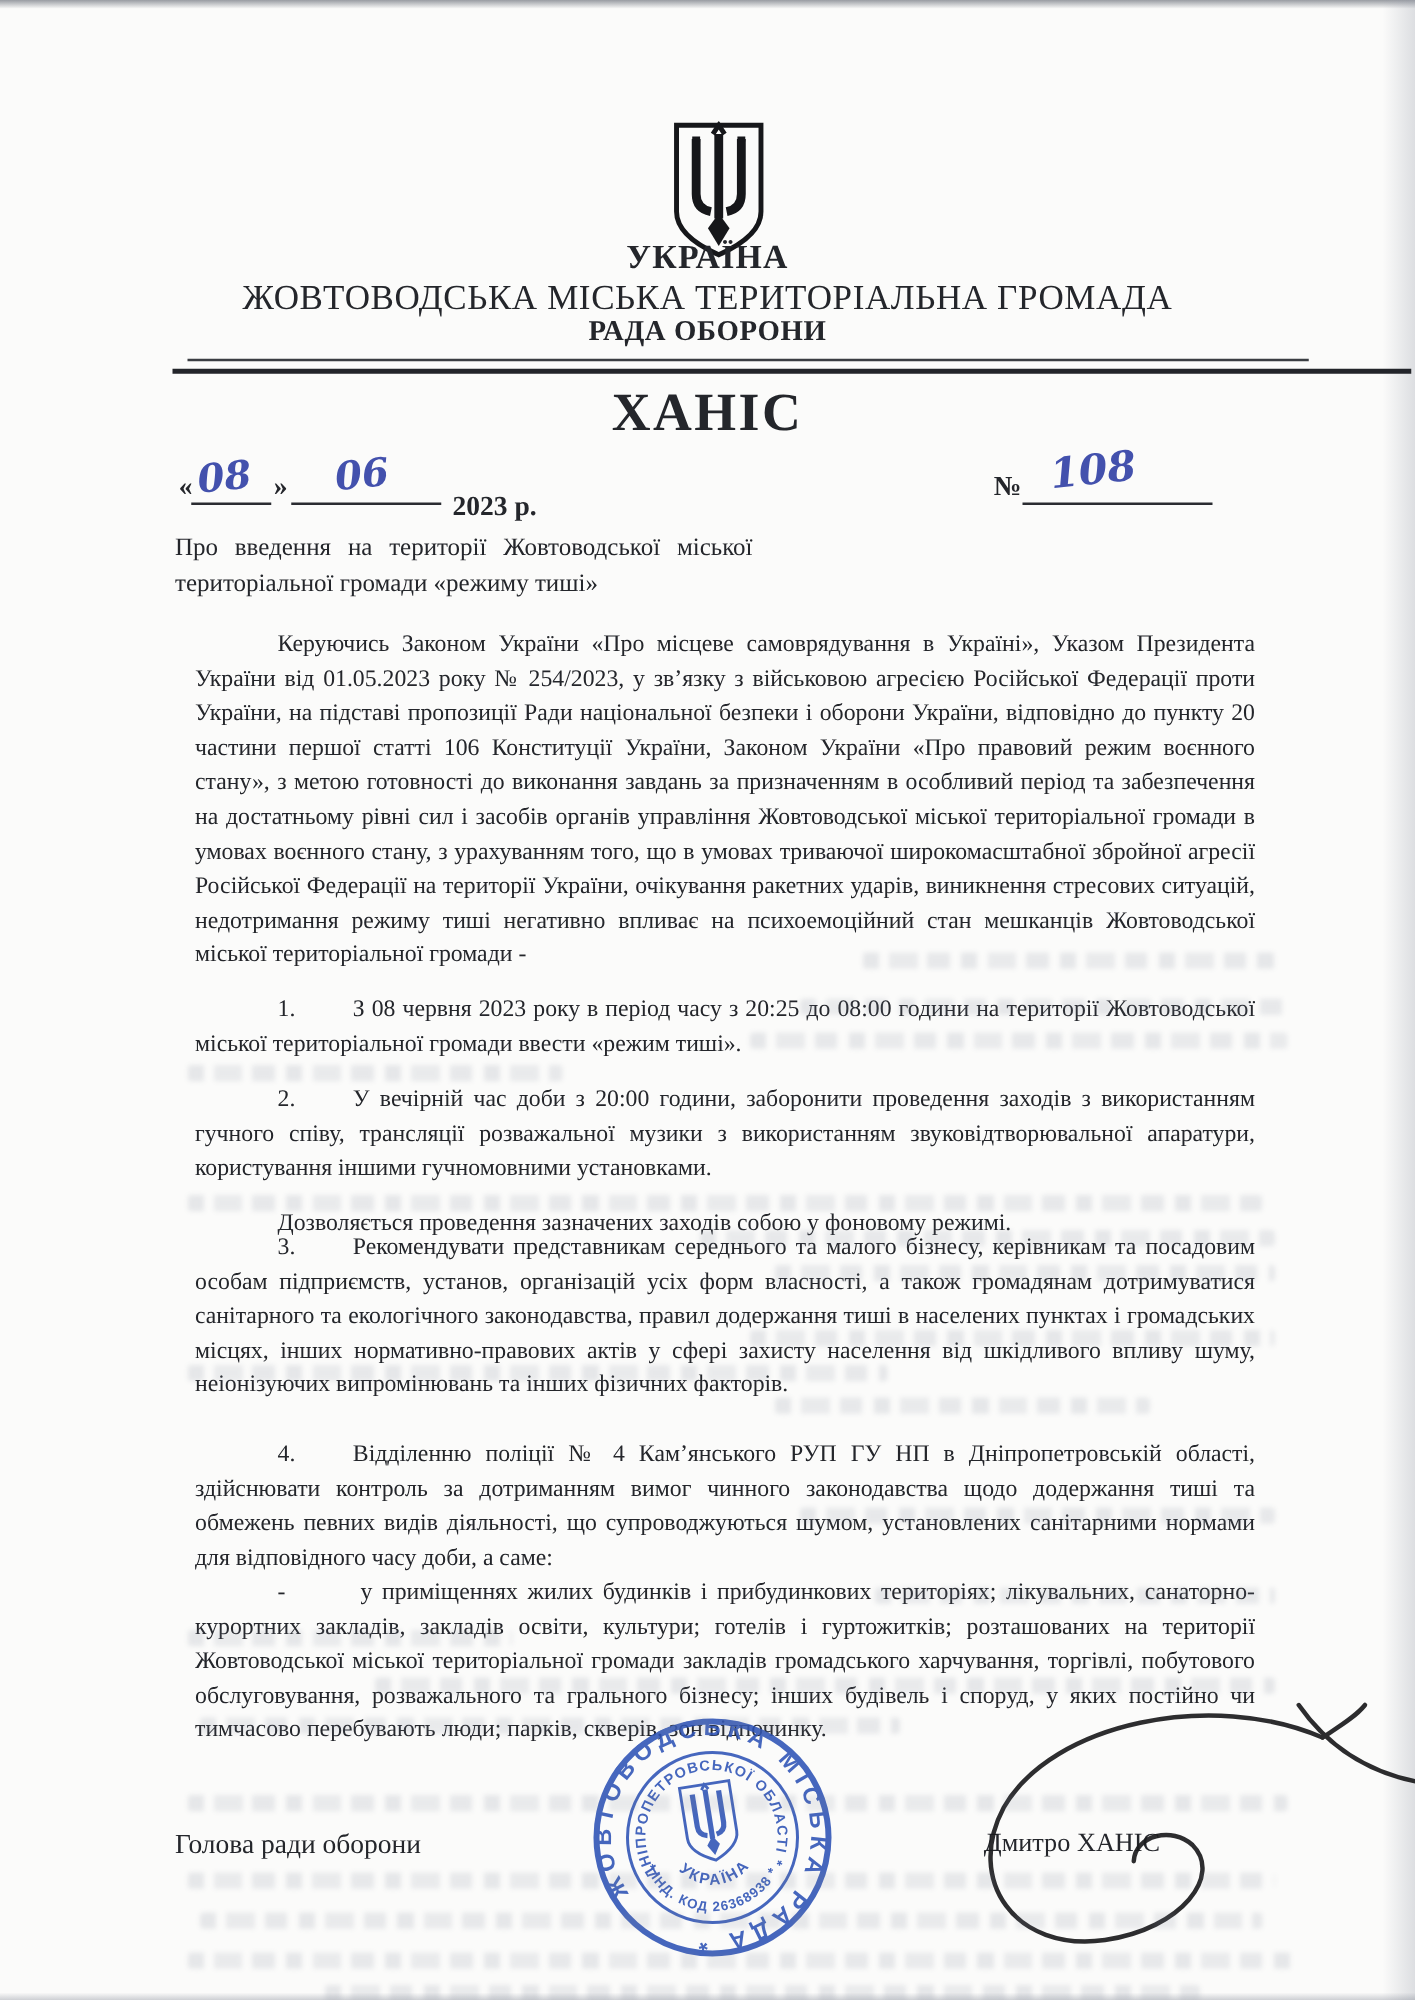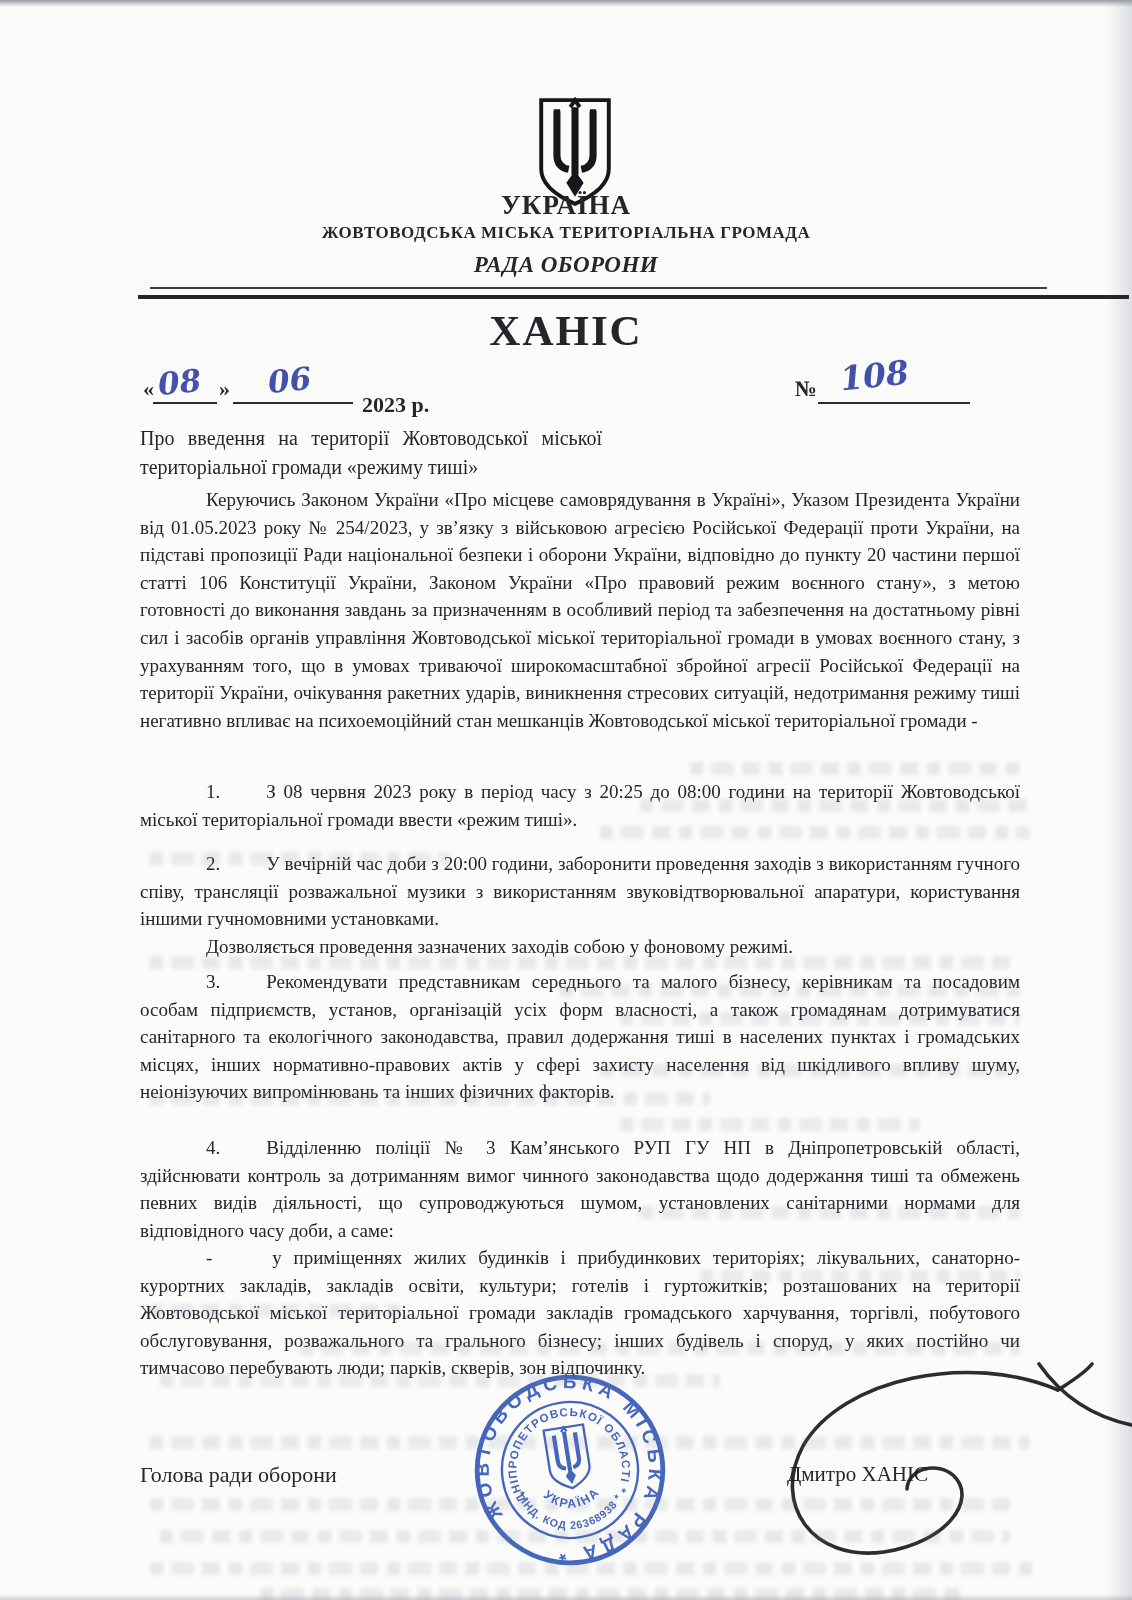--- a/index.html
+++ b/index.html
@@ -16,41 +16,41 @@
     background:linear-gradient(180deg,rgba(72,78,90,.55),rgba(72,78,90,0));}
   .edge-right{position:absolute;top:0;right:0;width:26px;height:100%;
     background:linear-gradient(270deg,rgba(150,155,168,.30),rgba(150,155,168,0));}
   .edge-bottom{position:absolute;bottom:0;left:0;right:0;height:6px;
     background:linear-gradient(0deg,rgba(120,126,140,.35),rgba(120,126,140,0));}
 
   .abs{position:absolute;}
   .center{left:0;width:100%;text-align:center;}
 
   .country{top:190px;font-size:27px;font-weight:bold;letter-spacing:1px;}
-  .org1{top:223px;font-size:17px;font-weight:bold;letter-spacing:.5px;}
-  .org2{top:252px;font-size:23px;font-weight:bold;letter-spacing:.5px;font-style:italic;}
+  .org1{top:223px;font-size:28px;font-weight:normal;letter-spacing:.5px;}
+  .org2{top:252px;font-size:23px;font-weight:bold;letter-spacing:.5px;}
   .rule-thin{top:287px;left:150px;width:897px;height:2px;background:#3a3d42;}
   .rule-thick{top:295px;left:138px;width:991px;height:4px;background:#23252a;}
   .doc-title{top:306px;font-size:43px;font-weight:bold;letter-spacing:2px;}
 
   .daterow{top:368px;left:0;width:1132px;height:52px;}
   .daterow span{position:absolute;}
   .printed{font-size:22px;font-weight:bold;}
   .uline{border-bottom:2px solid #2a2c31;height:32px;}
   .hand{
     font-family:"DejaVu Serif", serif;font-style:italic;font-weight:bold;
     color:#4351ad;display:inline-block;transform:rotate(-6deg);
   }
 
   .subject{top:424px;left:140px;width:462px;font-size:20px;line-height:29px;
     text-align:justify;text-align-last:left;}
 
   .body-block{left:140px;width:880px;font-size:19px;line-height:27.6px;
     text-align:justify;text-align-last:left;}
-  .body-block p{margin:0;text-indent:66px;}
+  .body-block p{margin:16px;text-indent:66px;}
   .inum{display:inline;margin-right:46px;}
   .bmark{display:inline;margin-right:60px;}
 
   .preamble{top:486px;}
   .item1{top:778px;}
   .item2{top:850px;}
   .item3{top:968px;}
   .item4{top:1134px;}
   .bullet{top:1244px;}
   .item5{top:1412px;}
@@ -124,21 +124,21 @@
   <div class="abs body-block item2">
     <p><span class="inum">2.</span><span>У вечірній час доби з 20:00 години, заборонити проведення заходів з використанням гучного співу, трансляції розважальної музики з використанням звуковідтворювальної апаратури, користування іншими гучномовними установками.</span></p>
     <p>Дозволяється проведення зазначених заходів собою у фоновому режимі.</p>
   </div>
 
   <div class="abs body-block item3">
     <p><span class="inum">3.</span><span>Рекомендувати представникам середнього та малого бізнесу, керівникам та посадовим особам підприємств, установ, організацій усіх форм власності, а також громадянам дотримуватися санітарного та екологічного законодавства, правил додержання тиші в населених пунктах і громадських місцях, інших нормативно-правових актів у сфері захисту населення від шкідливого впливу шуму, неіонізуючих випромінювань та інших фізичних факторів.</span></p>
   </div>
 
   <div class="abs body-block item4">
-    <p><span class="inum">4.</span><span>Відділенню поліції № 3 Кам’янського РУП ГУ НП в Дніпропетровській області, здійснювати контроль за дотриманням вимог чинного законодавства щодо додержання тиші та обмежень певних видів діяльності, що супроводжуються шумом, установлених санітарними нормами для відповідного часу доби, а саме:</span></p>
+    <p><span class="inum">4.</span><span>Відділенню поліції № 4 Кам’янського РУП ГУ НП в Дніпропетровській області, здійснювати контроль за дотриманням вимог чинного законодавства щодо додержання тиші та обмежень певних видів діяльності, що супроводжуються шумом, установлених санітарними нормами для відповідного часу доби, а саме:</span></p>
   </div>
 
   <div class="abs body-block bullet">
     <p><span class="bmark">-</span><span>у приміщеннях жилих будинків і прибудинкових територіях; лікувальних, санаторно-курортних закладів, закладів освіти, культури; готелів і гуртожитків; розташованих на території Жовтоводської міської територіальної громади закладів громадського харчування, торгівлі, побутового обслуговування, розважального та грального бізнесу; інших будівель і споруд, у яких постійно чи тимчасово перебувають люди; парків, скверів, зон відпочинку.</span></p>
   </div>
 
 
   <div class="abs sig-role">Голова ради оборони</div>
   <div class="abs sig-name">Дмитро ХАНІС</div>
 

